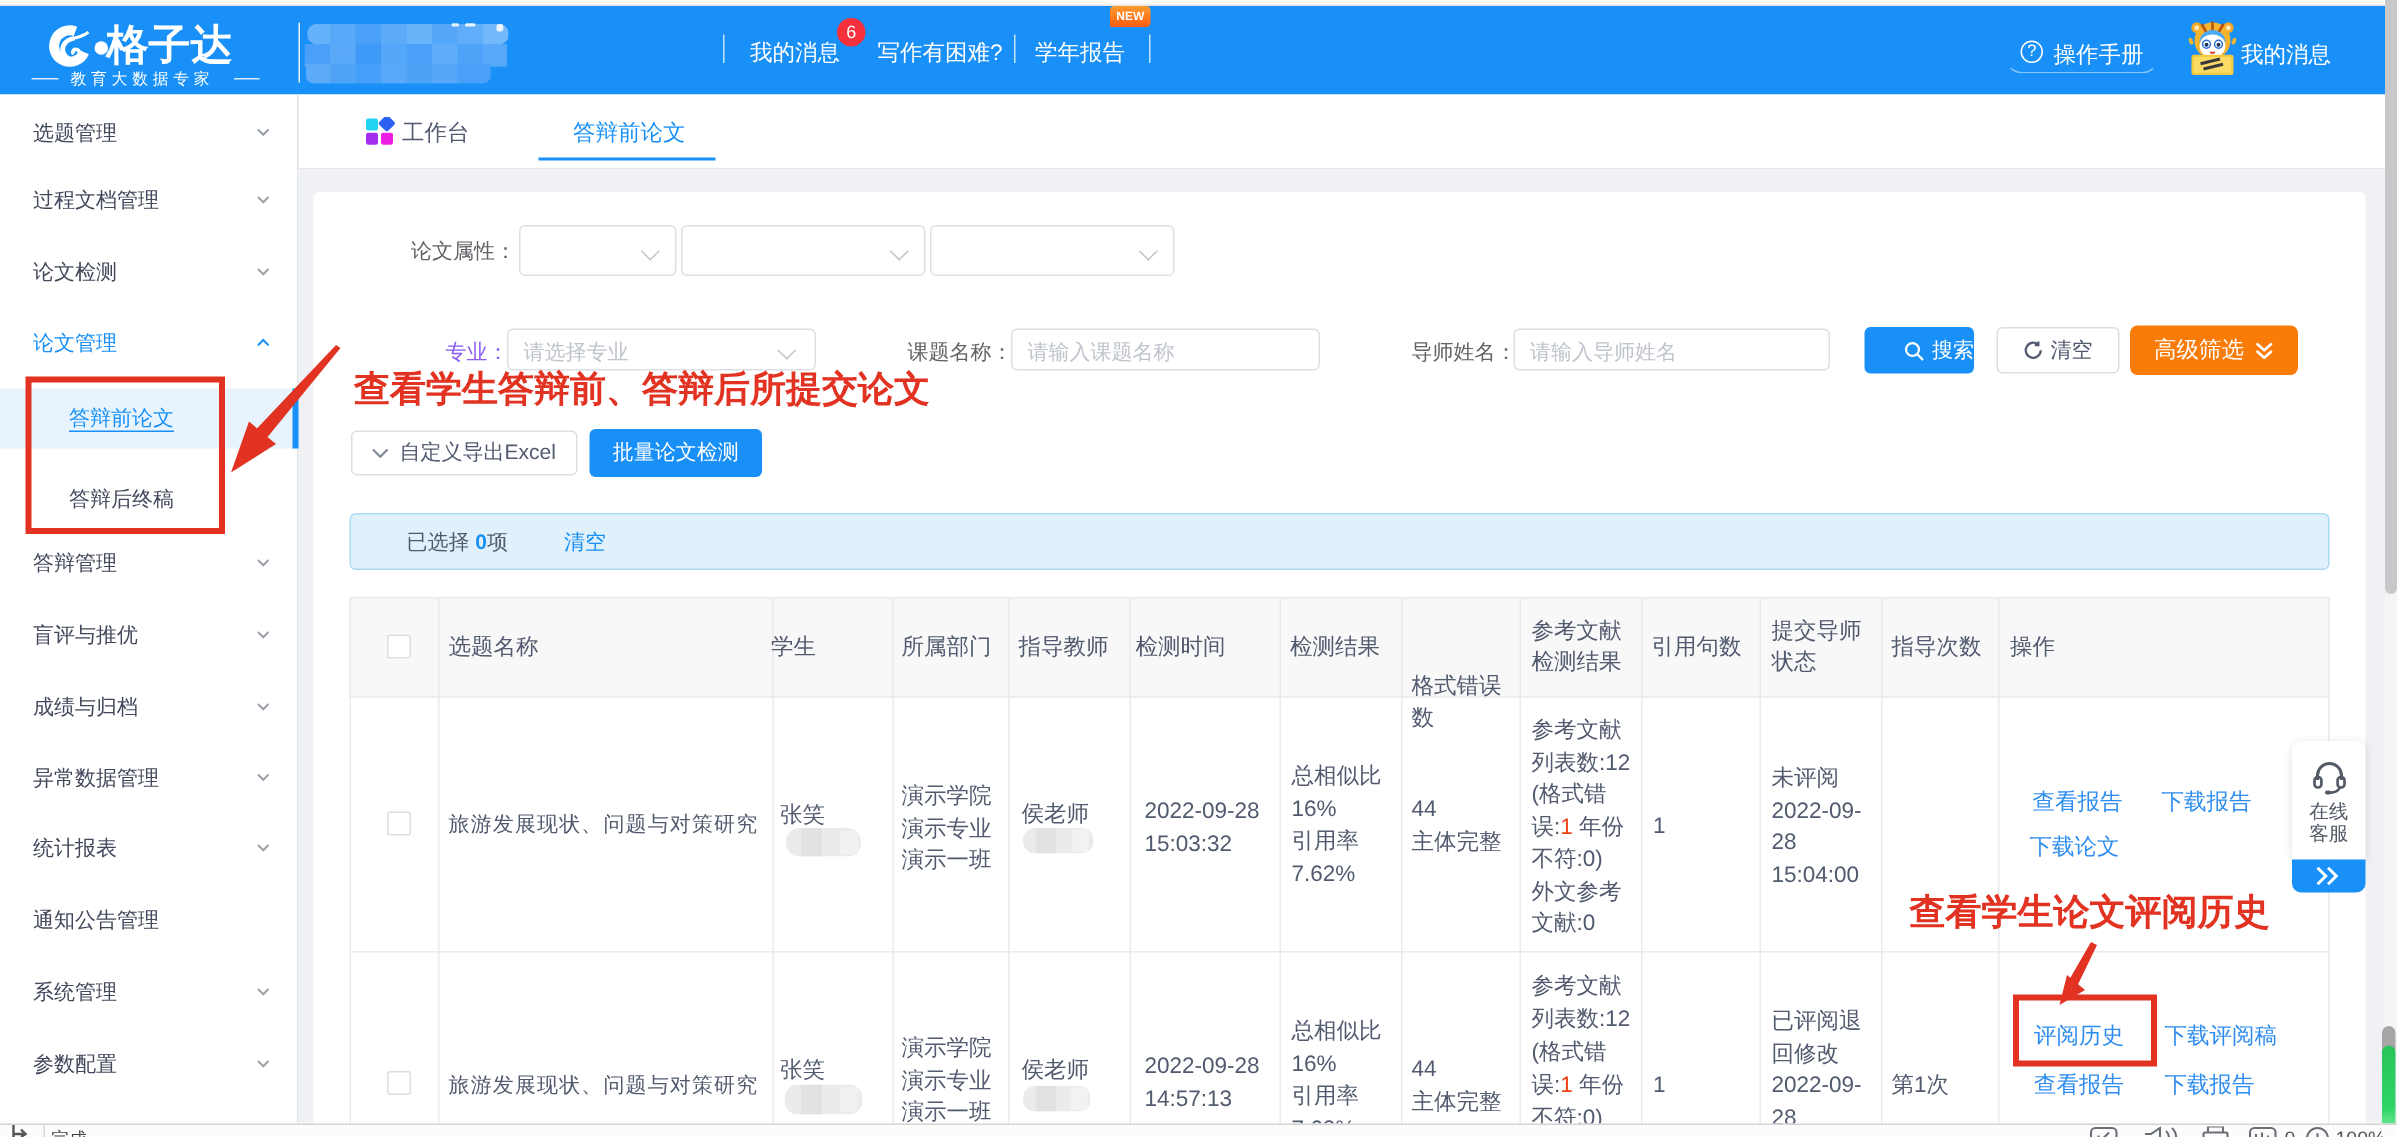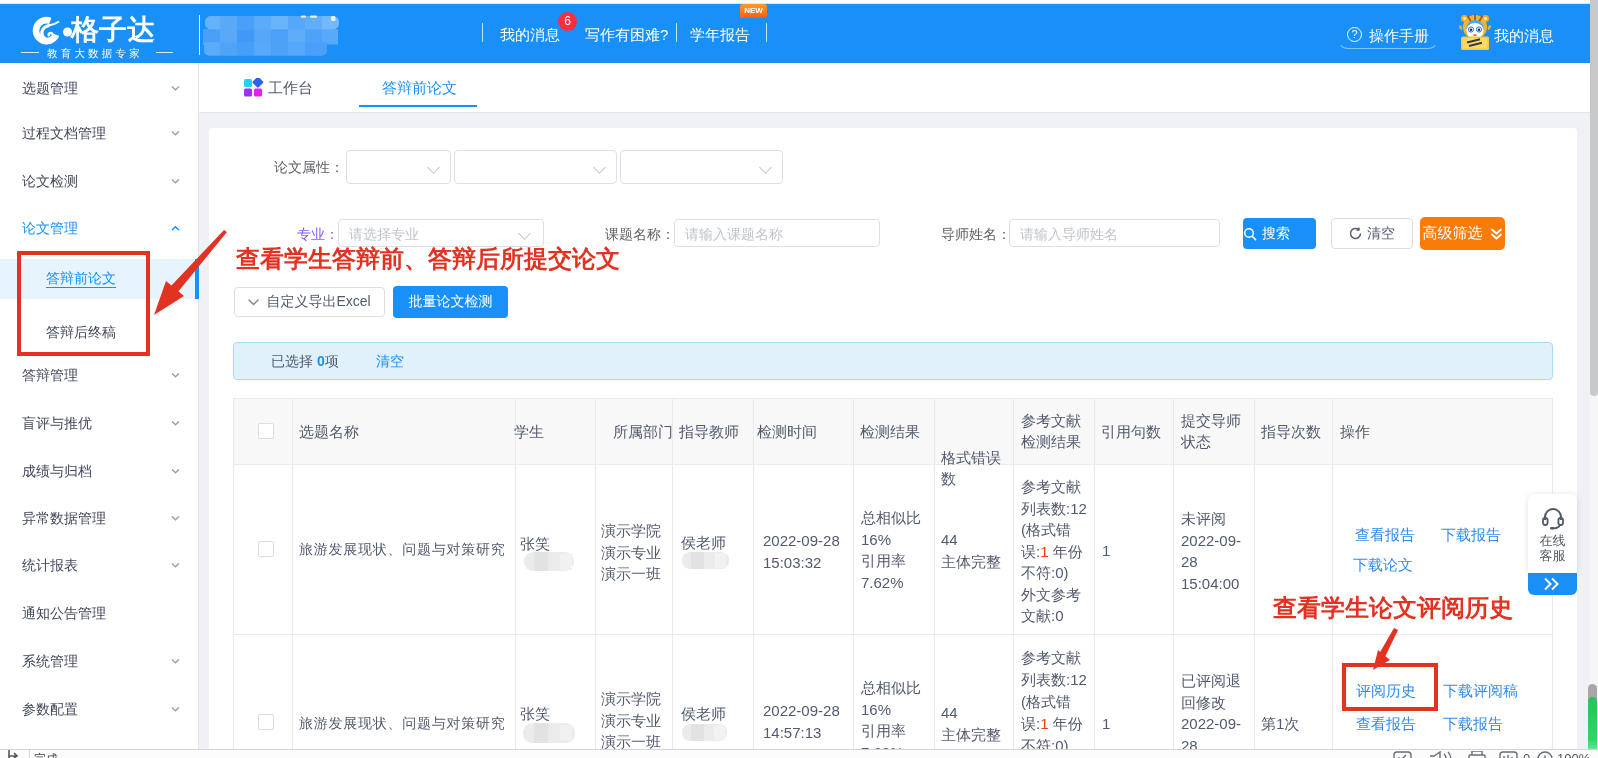--- a/index.html
+++ b/index.html
@@ -193,31 +193,31 @@
   </div>
 <div class="abs" style="left:605px;top:226px;color:#606266;font-size:14px;">课题名称：</div>
 <div class="abs inp" style="left:674px;top:219px;width:206px;height:28px;">
     <span class="ph">请输入课题名称</span>
   </div>
 <div class="abs" style="left:941px;top:226px;color:#606266;font-size:14px;">导师姓名：</div>
 <div class="abs inp" style="left:1009px;top:219px;width:211px;height:28px;">
     <span class="ph">请输入导师姓名</span>
   </div>
 
-<div class="abs" style="left:1243px;top:218px;width:73px;height:31px;background:#1890f8;border-radius:4px;color:#fff;font-size:14px;display:flex;align-items:center;justify-content:flex-start;gap:5px;">
+<div class="abs" style="left:1243px;top:218px;width:73px;height:31px;background:#1890f8;border-radius:4px;color:#fff;font-size:14px;display:flex;align-items:center;justify-content:flex-end;gap:5px;">
   <svg width="14" height="14" viewBox="0 0 14 14">
       <circle cx="6" cy="6" r="4.3" fill="none" stroke="#fff" stroke-width="1.5"></circle>
       <path d="M9.2 9.2 L12.6 12.6" stroke="#fff" stroke-width="1.5" stroke-linecap="round"></path>
     </svg>搜索</div>
 <div class="abs" style="left:1331px;top:218px;width:82px;height:31px;background:#fff;border:1px solid #dcdee2;border-radius:4px;color:#515a6e;font-size:14px;display:flex;align-items:center;justify-content:center;gap:5px;">
   <svg width="13" height="13" viewBox="0 0 13 13">
       <path d="M11.5 6.5 a5 5 0 1 1 -1.8 -3.85" fill="none" stroke="#515a6e" stroke-width="1.5"></path>
       <path d="M9.9 0.6 l0 2.4 -2.4 0" fill="none" stroke="#515a6e" stroke-width="1.5"></path>
     </svg>清空</div>
-<div class="abs" style="left:1420px;top:217px;width:85px;height:33px;background:#f97c08;border-radius:5px;color:#fff;font-size:15px;display:flex;align-items:center;justify-content:center;gap:7px;">高级筛选
+<div class="abs" style="left:1420px;top:217px;width:112px;height:33px;background:#f97c08;border-radius:5px;color:#fff;font-size:15px;display:flex;align-items:center;justify-content:center;gap:7px;">高级筛选
   <svg width="13" height="14" viewBox="0 0 13 14">
       <path d="M2 2.5 L6.5 6.5 L11 2.5 M2 7.5 L6.5 11.5 L11 7.5" fill="none" stroke="#fff" stroke-width="1.8" stroke-linecap="round" stroke-linejoin="round"></path>
     </svg></div>
 
 <div class="abs" style="left:234px;top:287px;width:151px;height:30px;background:#fff;border:1px solid #dcdee2;border-radius:4px;color:#515a6e;font-size:14px;display:flex;align-items:center;justify-content:center;gap:7px;">
   <svg width="11" height="7" viewBox="0 0 11 7">
       <path d="M1 1 L5.5 5.5 L10 1" fill="none" stroke="#808695" stroke-width="1.4" stroke-linecap="round"></path>
     </svg>自定义导出Excel</div>
 <div class="abs" style="left:393px;top:286px;width:115px;height:32px;background:#1890f8;border-radius:4px;color:#fff;font-size:14px;display:flex;align-items:center;justify-content:center;">批量论文检测</div>
 
@@ -243,21 +243,21 @@
   <div class="vline" style="left:934px;"></div>
   <div class="vline" style="left:1013px;"></div>
   <div class="vline" style="left:1094px;"></div>
   <div class="vline" style="left:1173px;"></div>
   <div class="vline" style="left:1254px;"></div>
   <div class="vline" style="left:1332px;"></div>
 
   <div class="abs" style="left:258px;top:423px;width:16px;height:16px;background:#fff;border:1px solid #dcdee2;border-radius:2px;"></div>
   <div class="cell" style="left:299px;top:421px;">选题名称</div>
   <div class="cell" style="left:514px;top:421px;">学生</div>
-  <div class="cell" style="left:601px;top:421px;margin-left:12px;">所属部门</div>
+  <div class="cell" style="left:601px;top:421px;">所属部门</div>
   <div class="cell" style="left:679px;top:421px;">指导教师</div>
   <div class="cell" style="left:757px;top:421px;">检测时间</div>
   <div class="cell" style="left:860px;top:421px;">检测结果</div>
   <div class="cell" style="left:941px;top:411px;line-height:20.5px;margin-top:37px;">格式错误<br>数</div>
   <div class="cell" style="left:1021px;top:411px;line-height:20.5px;">参考文献<br>检测结果</div>
   <div class="cell" style="left:1101px;top:421px;">引用句数</div>
   <div class="cell" style="left:1181px;top:411px;line-height:20.5px;">提交导师<br>状态</div>
   <div class="cell" style="left:1261px;top:421px;">指导次数</div>
   <div class="cell" style="left:1340px;top:421px;">操作</div>
 

